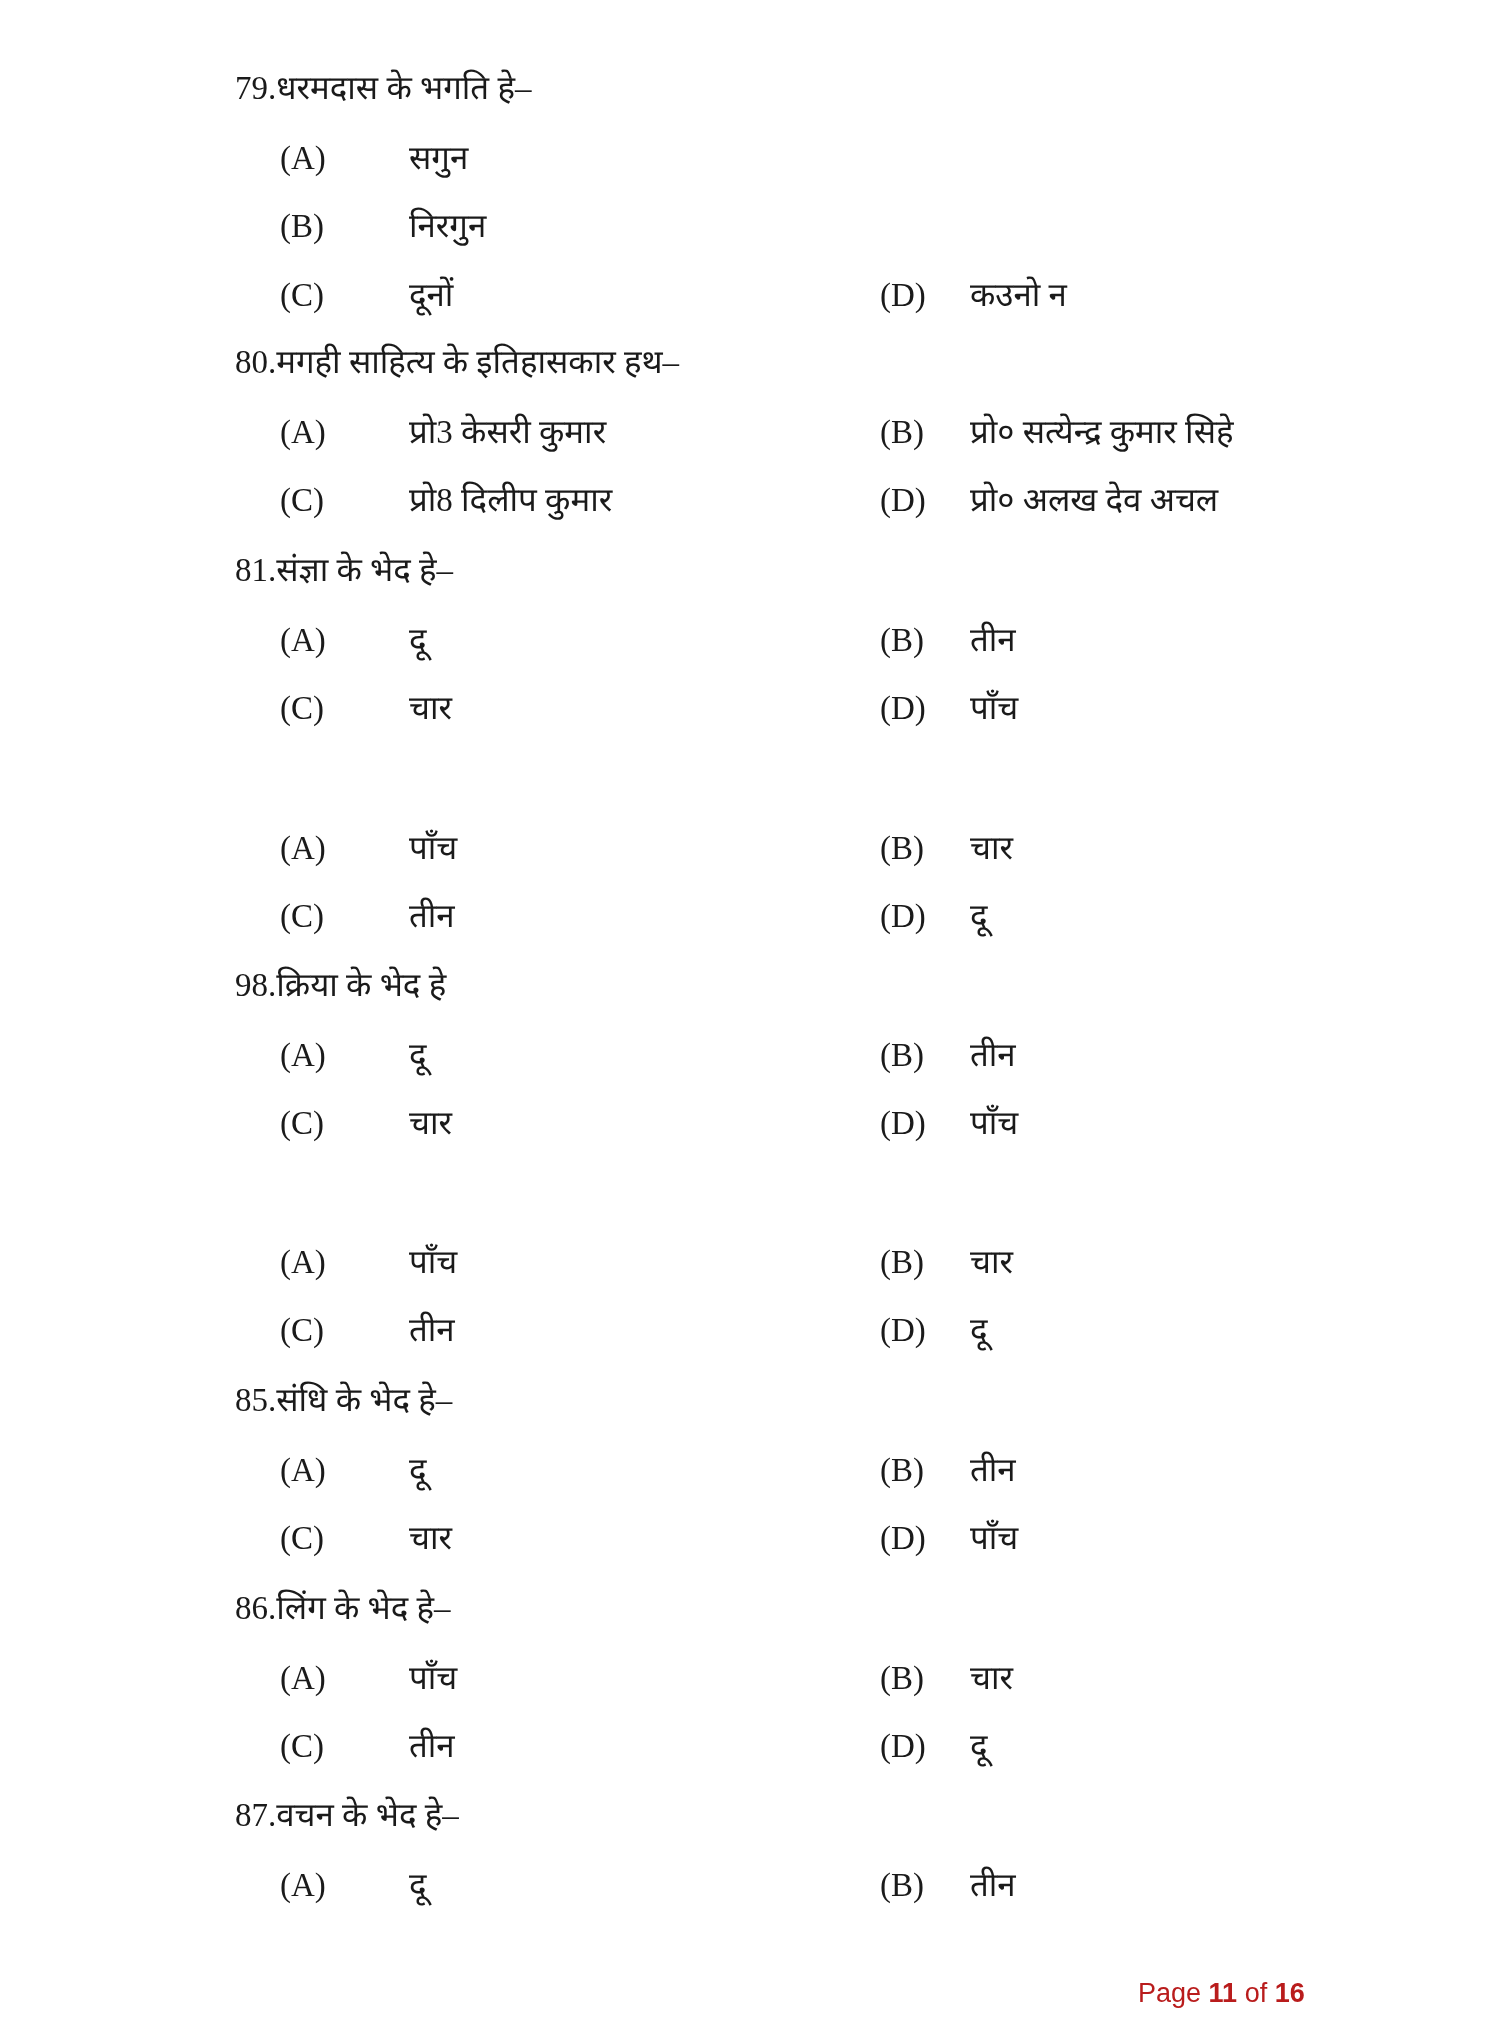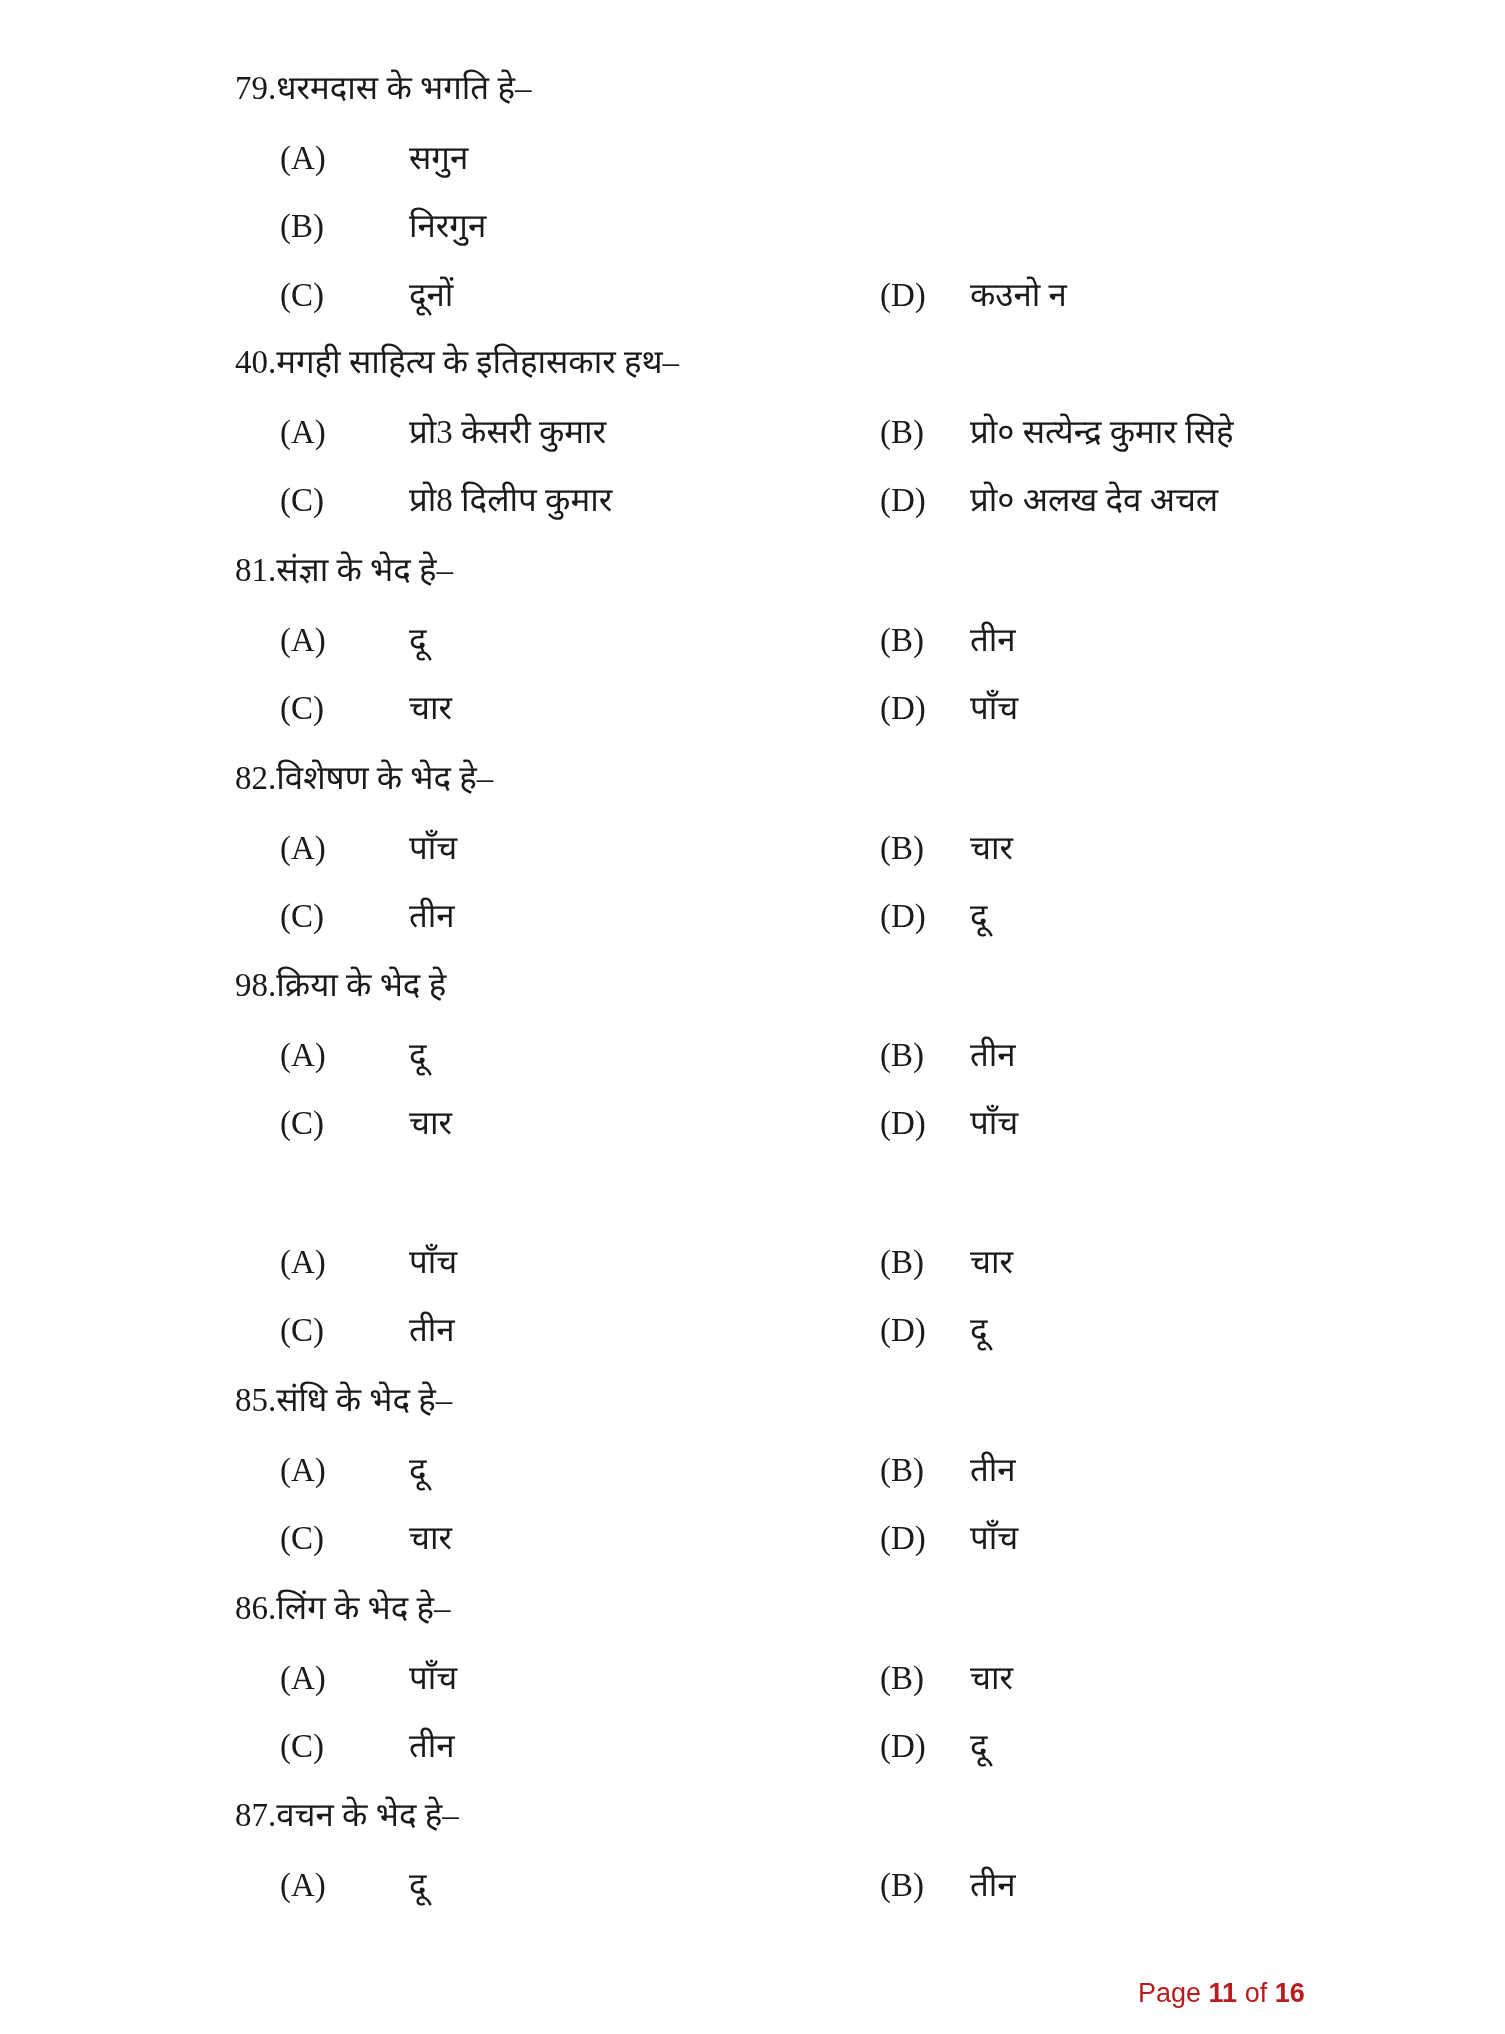--- a/index.html
+++ b/index.html
@@ -33,21 +33,21 @@
     <span class="opt l">निरगुन</span>
   </div>
   <div class="row" style="top:265px">
     <span class="lbl l">(C)</span>
     <span class="opt l">दूनों</span>
     <span class="lbl r">(D)</span>
     <span class="opt r">कउनो न</span>
   </div>
 
   <div class="row" style="top:332px">
-    <span class="qtext"><span>40.</span><span>मगही साहित्य के इतिहासकार हथ–</span></span>
+    <span class="qtext"><span>80.</span><span>मगही साहित्य के इतिहासकार हथ–</span></span>
   </div>
   <div class="row" style="top:402px">
     <span class="lbl l">(A)</span>
     <span class="opt l">प्रो3 केसरी कुमार</span>
     <span class="lbl r">(B)</span>
     <span class="opt r">प्रो० सत्येन्द्र कुमार सिहे</span>
   </div>
   <div class="row" style="top:470px">
     <span class="lbl l">(C)</span>
     <span class="opt l">प्रो8 दिलीप कुमार</span>
@@ -64,23 +64,20 @@
     <span class="lbl r">(B)</span>
     <span class="opt r">तीन</span>
   </div>
   <div class="row" style="top:678px">
     <span class="lbl l">(C)</span>
     <span class="opt l">चार</span>
     <span class="lbl r">(D)</span>
     <span class="opt r">पाँच</span>
   </div>
 
-  <div class="row" style="top:748px">
-    <span class="qtext"><span>82.</span><span>विशेषण के भेद हे–</span></span>
-  </div>
   <div class="row" style="top:818px">
     <span class="lbl l">(A)</span>
     <span class="opt l">पाँच</span>
     <span class="lbl r">(B)</span>
     <span class="opt r">चार</span>
   </div>
   <div class="row" style="top:886px">
     <span class="lbl l">(C)</span>
     <span class="opt l">तीन</span>
     <span class="lbl r">(D)</span>

